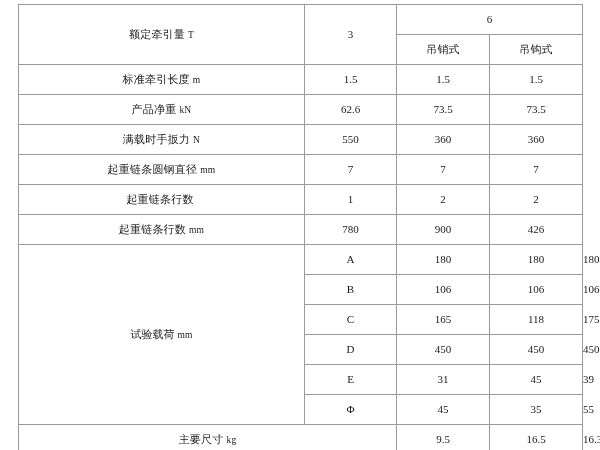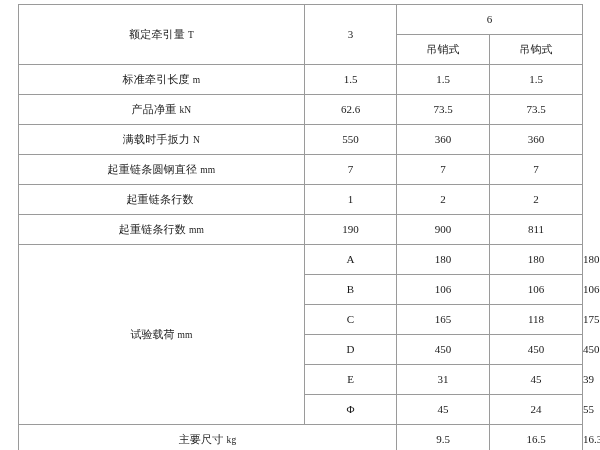--- a/index.html
+++ b/index.html
@@ -110,23 +110,23 @@
       <td class="num">7</td>
     </tr>
     <tr>
       <td class="label unit-label"><span class="nowrap"><span>起重链条行数</span><span class="unit"></span></span></td>
       <td class="num">1</td>
       <td class="num">2</td>
       <td class="num">2</td>
     </tr>
     <tr>
       <td class="label unit-label"><span class="nowrap"><span>起重链条行数</span><span class="unit">mm</span></span></td>
-      <td class="num">190</td>
+      <td class="num">780</td>
       <td class="num">900</td>
-      <td class="num">811</td>
+      <td class="num">426</td>
     </tr>
 
     <tr>
       <td class="group-label unit-label" rowspan="6" style="width:190px">
         <span class="nowrap"><span>试验载荷</span><span class="unit">mm</span></span>
       </td>
       <td class="dim-name">A</td>
       <td class="num">180</td>
       <td class="num">180</td>
       <td class="num">180</td>
@@ -151,21 +151,21 @@
     </tr>
     <tr>
       <td class="dim-name">E</td>
       <td class="num">31</td>
       <td class="num">45</td>
       <td class="num">39</td>
     </tr>
     <tr>
       <td class="dim-name">Φ</td>
       <td class="num">45</td>
-      <td class="num">24</td>
+      <td class="num">35</td>
       <td class="num">55</td>
     </tr>
 
     <tr>
       <td class="label unit-label" colspan="2"><span class="nowrap"><span>主要尺寸</span><span class="unit">kg</span></span></td>
       <td class="num">9.5</td>
       <td class="num">16.5</td>
       <td class="num">16.3</td>
     </tr>
 

